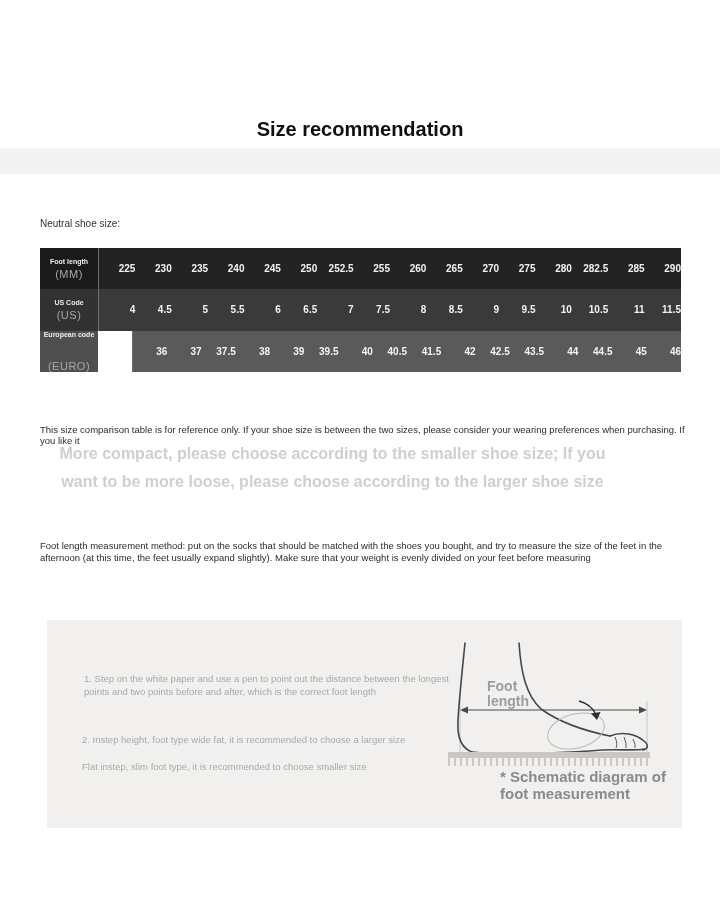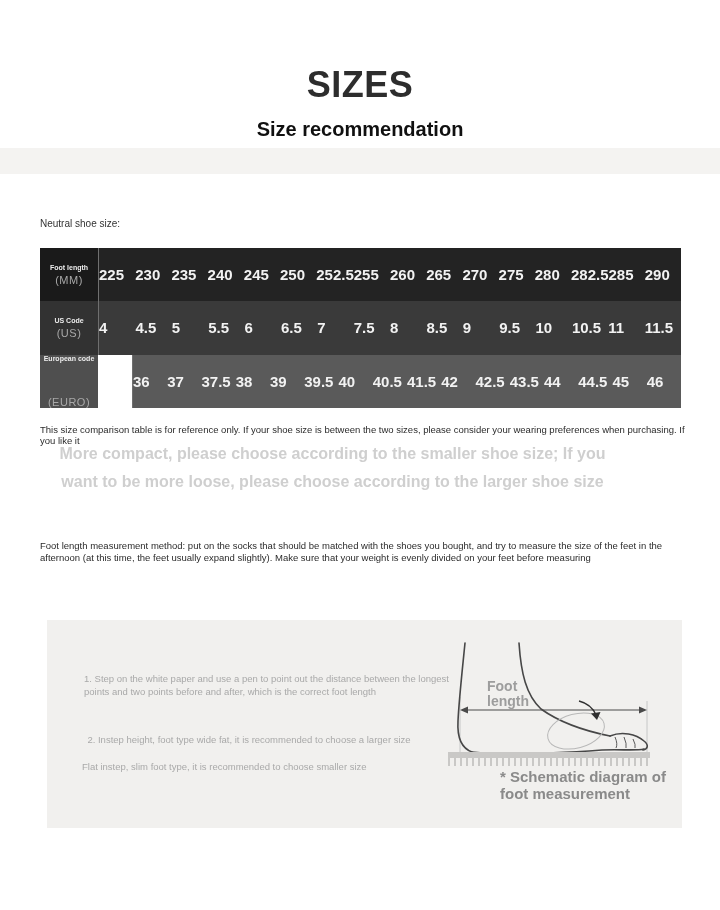--- a/index.html
+++ b/index.html
@@ -9,63 +9,62 @@
   }
   .top-band { position:absolute; left:0; top:148px; width:720px; height:26px; background:#f4f3f1; }
 
   .title { position:absolute; left:0; top:64px; width:720px; text-align:center;
            font-size:36px; font-weight:800; color:#2d2d2d; letter-spacing:.5px; }
   .subtitle { position:absolute; left:0; top:118px; width:720px; text-align:center;
               font-size:20px; font-weight:700; color:#101010; }
 
   .neutral-label { position:absolute; left:40px; top:218px; font-size:10px; color:#333; }
 
-  .size-table { position:absolute; left:40px; top:248px; width:641px; height:160px;
+  .size-table { position:absolute; left:40px; top:248px; width:641px; height:124px;
                 display:flex; flex-direction:column; }
   .t-row { flex:1; display:flex; }
   .t-head { flex:0 0 58px; width:58px; display:flex; flex-direction:column;
             align-items:center; justify-content:center; gap:3px; }
   .t-label { font-size:7px; font-weight:700; color:#ededed; white-space:nowrap; }
   .t-unit  { font-size:11px; color:#a8a8a8; letter-spacing:.5px; }
   .t-cells { flex:1; display:flex; align-items:center; border-left:1px solid #6f6f6f; }
-  .t-cell  { flex:1; text-align:left; font-size:15px; font-weight:700; color:#f2f2f2; }
+  .t-cell  { flex:1; text-align:right; font-size:10px; font-weight:700; color:#f2f2f2; }
 
   .reference-note { position:absolute; left:40px; top:424px; width:645px;
                     font-size:9.5px; color:#2b2b2b; }
   .highlight-note { position:absolute; left:40px; top:440px; width:585px;
                     font-size:16px; font-weight:700; color:#cfcfcf; line-height:28px;text-align:center; }
   .measurement-note { position:absolute; left:40px; top:540px; width:632px;
                       font-size:9.5px; color:#2b2b2b; line-height:12px; }
 
   .instruction-box { position:absolute; left:47px; top:620px; width:635px; height:208px;
                      background:#f1f0ee; }
   .step { position:absolute; font-size:9.5px; color:#a9a9a9; line-height:12.5px; width:368px; }
   .step1 { left:37px; top:53px; }
-  .step2 { left:18px; top:114px;text-align:center; }
+  .step2 { left:35px; top:114px; }
   .step3 { left:35px; top:141px; }
 
   .foot-svg { position:absolute; left:440px; top:625px; width:260px; height:140px; }
   .ground-bar   { position:absolute; left:448px; top:752px; width:202px; height:6px; background:#c9c8c6; }
   .ground-teeth { position:absolute; left:448px; top:758px; width:202px; height:8px;
                   background:repeating-linear-gradient(90deg,#c9c8c6 0 2px, transparent 2px 6px); }
   .foot-length-label { position:absolute; left:487px; top:679px; width:58px;
                        font-size:14px; font-weight:700; color:#9d9d9d; line-height:15px; }
   .foot-circumference-label { position:absolute; left:553px; top:714px; width:118px;
                        font-size:14px; font-weight:700; color:#787878; line-height:15px; }
   .diagram-caption { position:absolute; left:500px; top:768px; width:180px;
                      font-size:15px; font-weight:700; color:#8a8a8a; line-height:17px; }
 </style>
 </head>
 <body>
 
 <div class="page">
 
   <div class="top-band"></div>
 
-  <div class="title">SIZES</div>
   <div class="subtitle">Size recommendation</div>
 
   <div class="neutral-label">Neutral shoe size:</div>
 
   <div class="size-table">
       <div class="t-row">
         <div class="t-head" style="background: rgb(26, 26, 26);">
           <div class="t-label">Foot length</div>
           <div class="t-unit">(MM)</div>
         </div>

